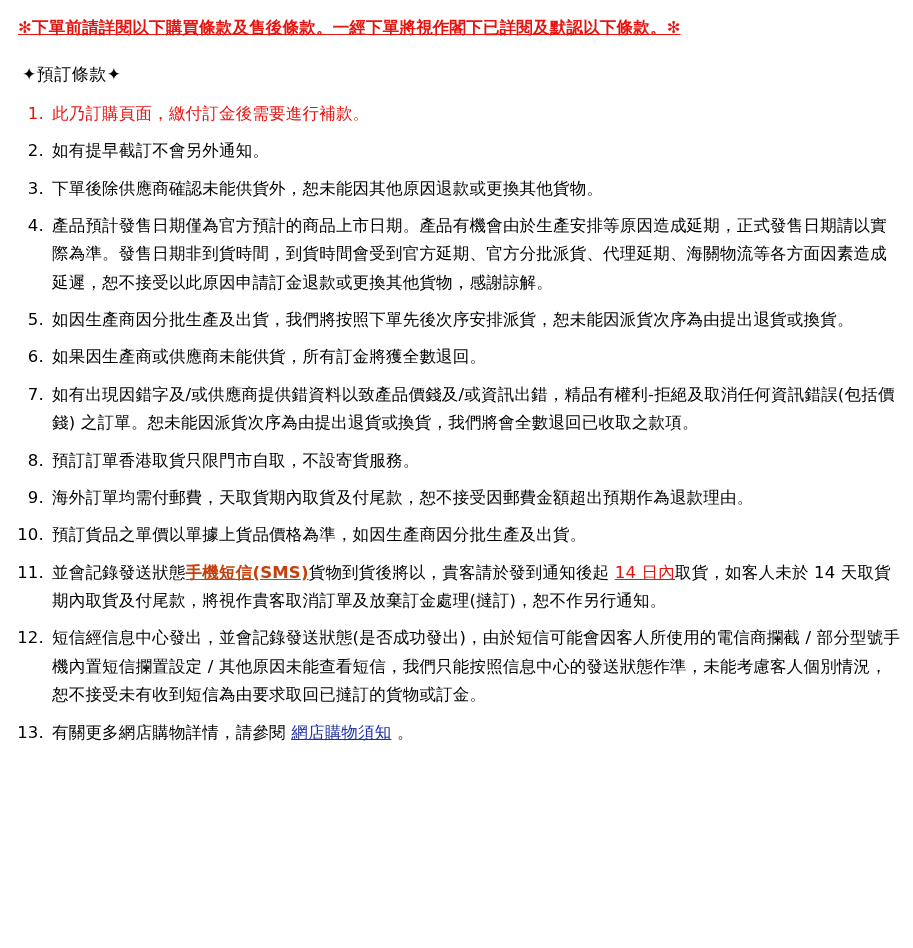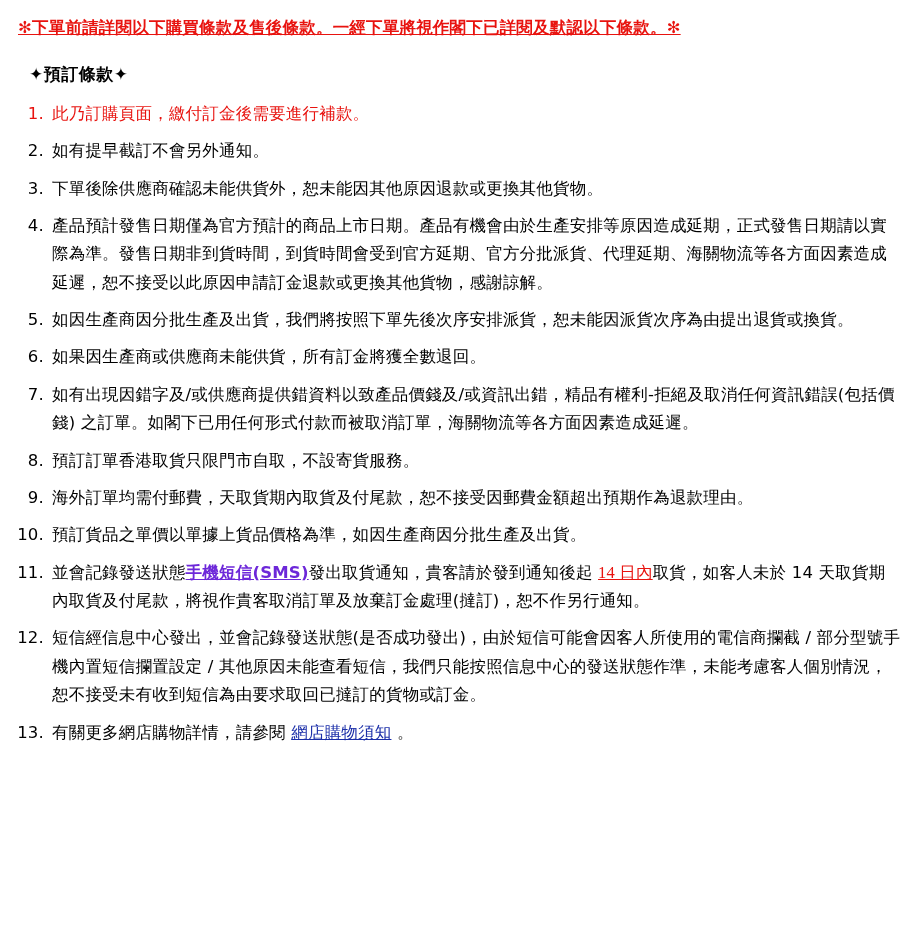--- a/index.html
+++ b/index.html
@@ -21,23 +21,23 @@
   .notice {
     color: #e8130f;
     font-weight: bold;
     font-size: 16.5px;
     text-decoration: underline;
     line-height: 1.5;
     letter-spacing: 0.2px;
     margin: 6px 0 0 6px;
   }
   .section-title {
-    font-weight: bold;
+    font-weight: normal;
     font-size: 17px;
-    margin: 22px 0 0 17px;
+    margin: 22px 0 0 10px;
     letter-spacing: 0.5px;
   }
   ol.terms {
     list-style: none;
     margin: 14px 0 0 0;
     padding: 0;
     counter-reset: term;
   }
   ol.terms > li {
     counter-increment: term;
@@ -57,28 +57,27 @@
     text-align: right;
     font-size: 16.5px;
   }
   ol.terms > li.red {
     color: #e8130f;
   }
   ol.terms > li.red::before {
     color: #e8130f;
   }
   .u-red {
-    color: #6d28d9;
+    color: #c2410c;
     text-decoration: underline;
     font-weight: bold;
   }
   .u-red-plain {
     color: #e8130f;
     text-decoration: underline;
-    font-family: Liberation Serif, serif;
   }
   .link {
     color: #1b2ea8;
     text-decoration: underline;
     cursor: pointer;
   }
 </style>
 </head>
 <body>
 
@@ -88,26 +87,26 @@
 
   <div class="section-title">✦預訂條款✦</div>
 
   <ol class="terms">
     <li class="red"><span>此乃訂購頁面，繳付訂金後需要進行補款。</span></li>
     <li><span>如有提早截訂不會另外通知。</span></li>
     <li><span>下單後除供應商確認未能供貨外，恕未能因其他原因退款或更換其他貨物。</span></li>
     <li><span>產品預計發售日期僅為官方預計的商品上市日期。產品有機會由於生產安排等原因造成延期，正式發售日期請以實際為準。發售日期非到貨時間，到貨時間會受到官方延期、官方分批派貨、代理延期、海關物流等各方面因素造成延遲，恕不接受以此原因申請訂金退款或更換其他貨物，感謝諒解。</span></li>
     <li><span>如因生產商因分批生產及出貨，我們將按照下單先後次序安排派貨，恕未能因派貨次序為由提出退貨或換貨。</span></li>
     <li><span>如果因生產商或供應商未能供貨，所有訂金將獲全數退回。</span></li>
-    <li><span>如有出現因錯字及/或供應商提供錯資料以致產品價錢及/或資訊出錯，精品有權利-拒絕及取消任何資訊錯誤(包括價錢) 之訂單。如閣下已用任何形式付款而被取消訂單，海關物流等各方面因素造成延遲。</span></li>
+    <li><span>如有出現因錯字及/或供應商提供錯資料以致產品價錢及/或資訊出錯，精品有權利-拒絕及取消任何資訊錯誤(包括價錢) 之訂單。恕未能因派貨次序為由提出退貨或換貨，我們將會全數退回已收取之款項。</span></li>
     <li><span>預訂訂單香港取貨只限門市自取，不設寄貨服務。</span></li>
     <li><span>海外訂單均需付郵費，天取貨期內取貨及付尾款，恕不接受因郵費金額超出預期作為退款理由。</span></li>
     <li><span>預訂貨品之單價以單據上貨品價格為準，如因生產商因分批生產及出貨。</span></li>
     <li>
-      <span>並會記錄發送狀態</span><span class="u-red">手機短信(SMS)</span><span>發出取貨通知，貴客請於發到通知後起 </span><span class="u-red-plain">14 日內</span><span>取貨，如客人未於 14 天取貨期內取貨及付尾款，將視作貴客取消訂單及放棄訂金處理(撻訂)，恕不作另行通知。</span>
+      <span>並會記錄發送狀態</span><span class="u-red">手機短信(SMS)</span><span>貨物到貨後將以，貴客請於發到通知後起 </span><span class="u-red-plain">14 日內</span><span>取貨，如客人未於 14 天取貨期內取貨及付尾款，將視作貴客取消訂單及放棄訂金處理(撻訂)，恕不作另行通知。</span>
     </li>
     <li><span>短信經信息中心發出，並會記錄發送狀態(是否成功發出)，由於短信可能會因客人所使用的電信商攔截 / 部分型號手機內置短信攔置設定 / 其他原因未能查看短信，我們只能按照信息中心的發送狀態作準，未能考慮客人個別情況，恕不接受未有收到短信為由要求取回已撻訂的貨物或訂金。</span></li>
     <li>
       <span>有關更多網店購物詳情，請參閱 </span><a class="link">網店購物須知</a><span> 。</span>
     </li>
   </ol>
 
 </div>
 
 </body></html>

